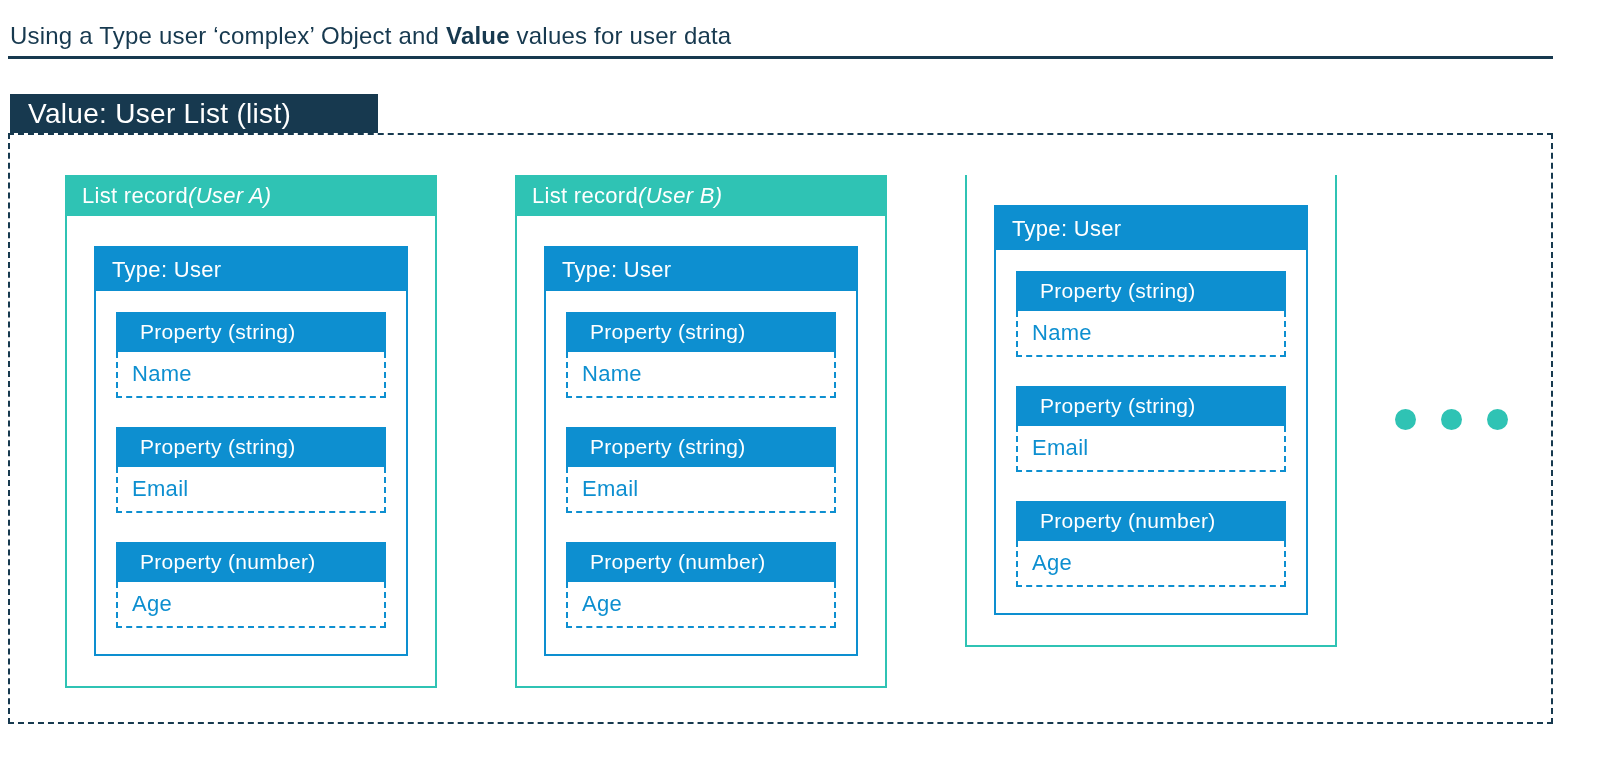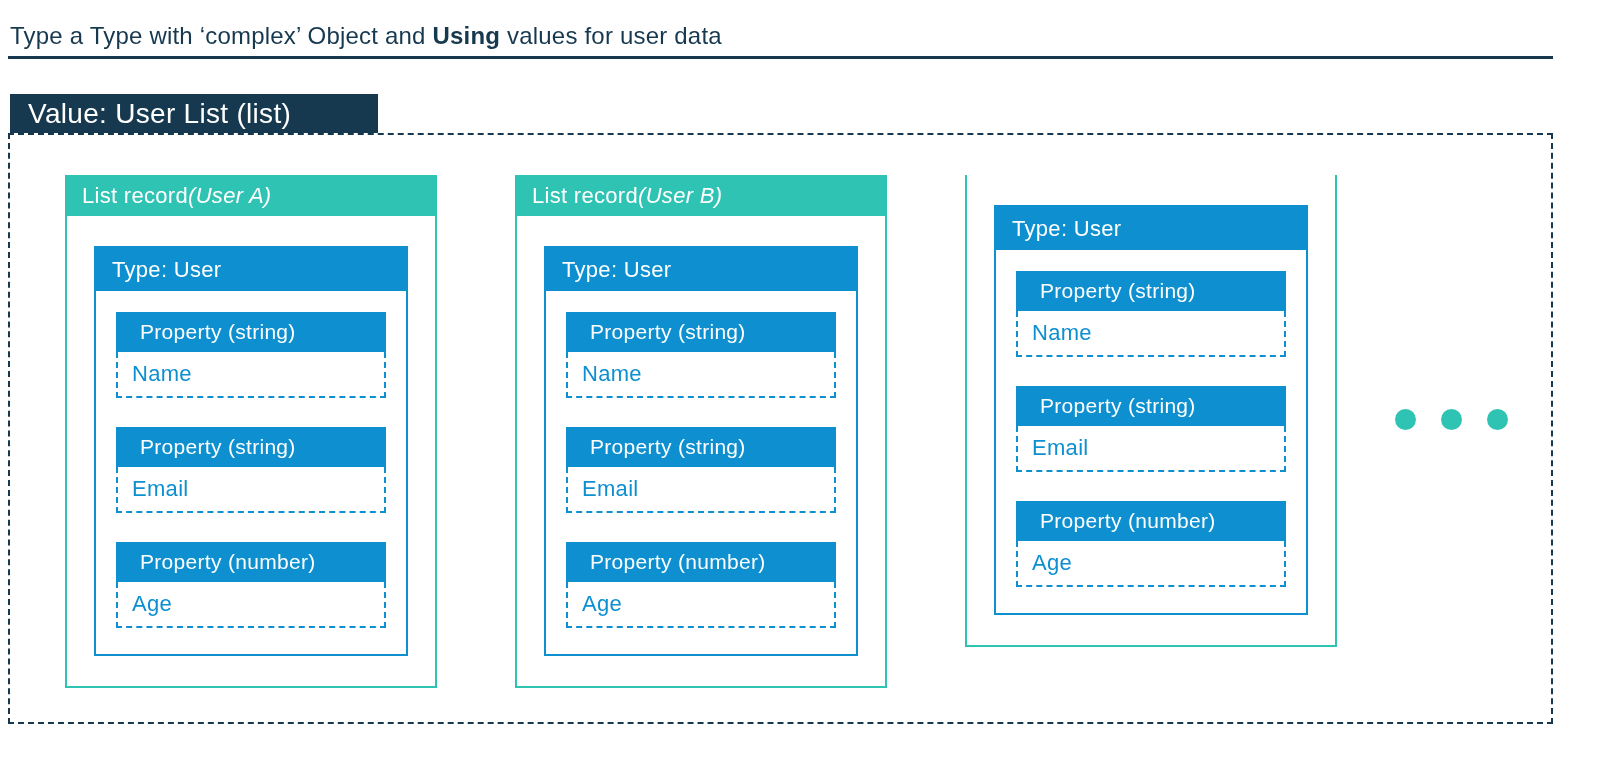--- a/index.html
+++ b/index.html
@@ -64,21 +64,21 @@
   }
   .ellipsis{
     display:flex;gap:25px;margin-top:234px;margin-left:-20px;
   }
   .dot{width:21px;height:21px;border-radius:50%;background:var(--teal);}
 </style>
 </head>
 <body>
 
 <div class="title">
-  <span>Type a Type with ‘complex’ Object and </span><span class="bold">Using</span><span> values for user data</span>
+  <span>Using a Type user ‘complex’ Object and </span><span class="bold">Value</span><span> values for user data</span>
 </div>
 <div class="title-rule"></div>
 
 <div class="value-tab">
   <span>Value: User List (list)</span>
 </div>
 
 <div class="outer">
   <div class="records">
 

